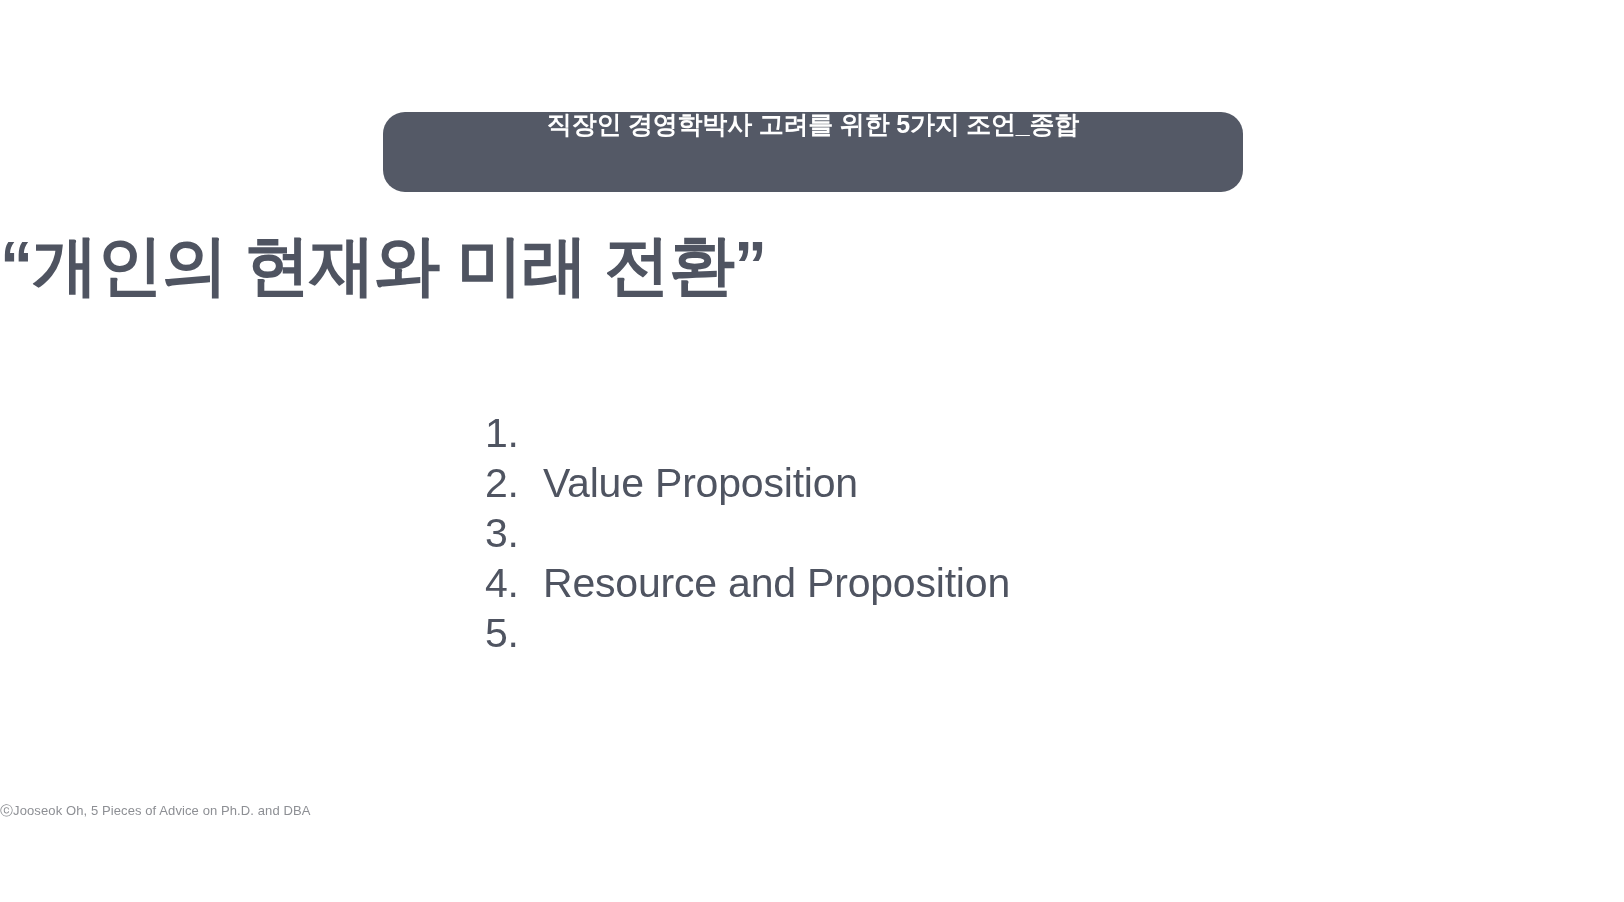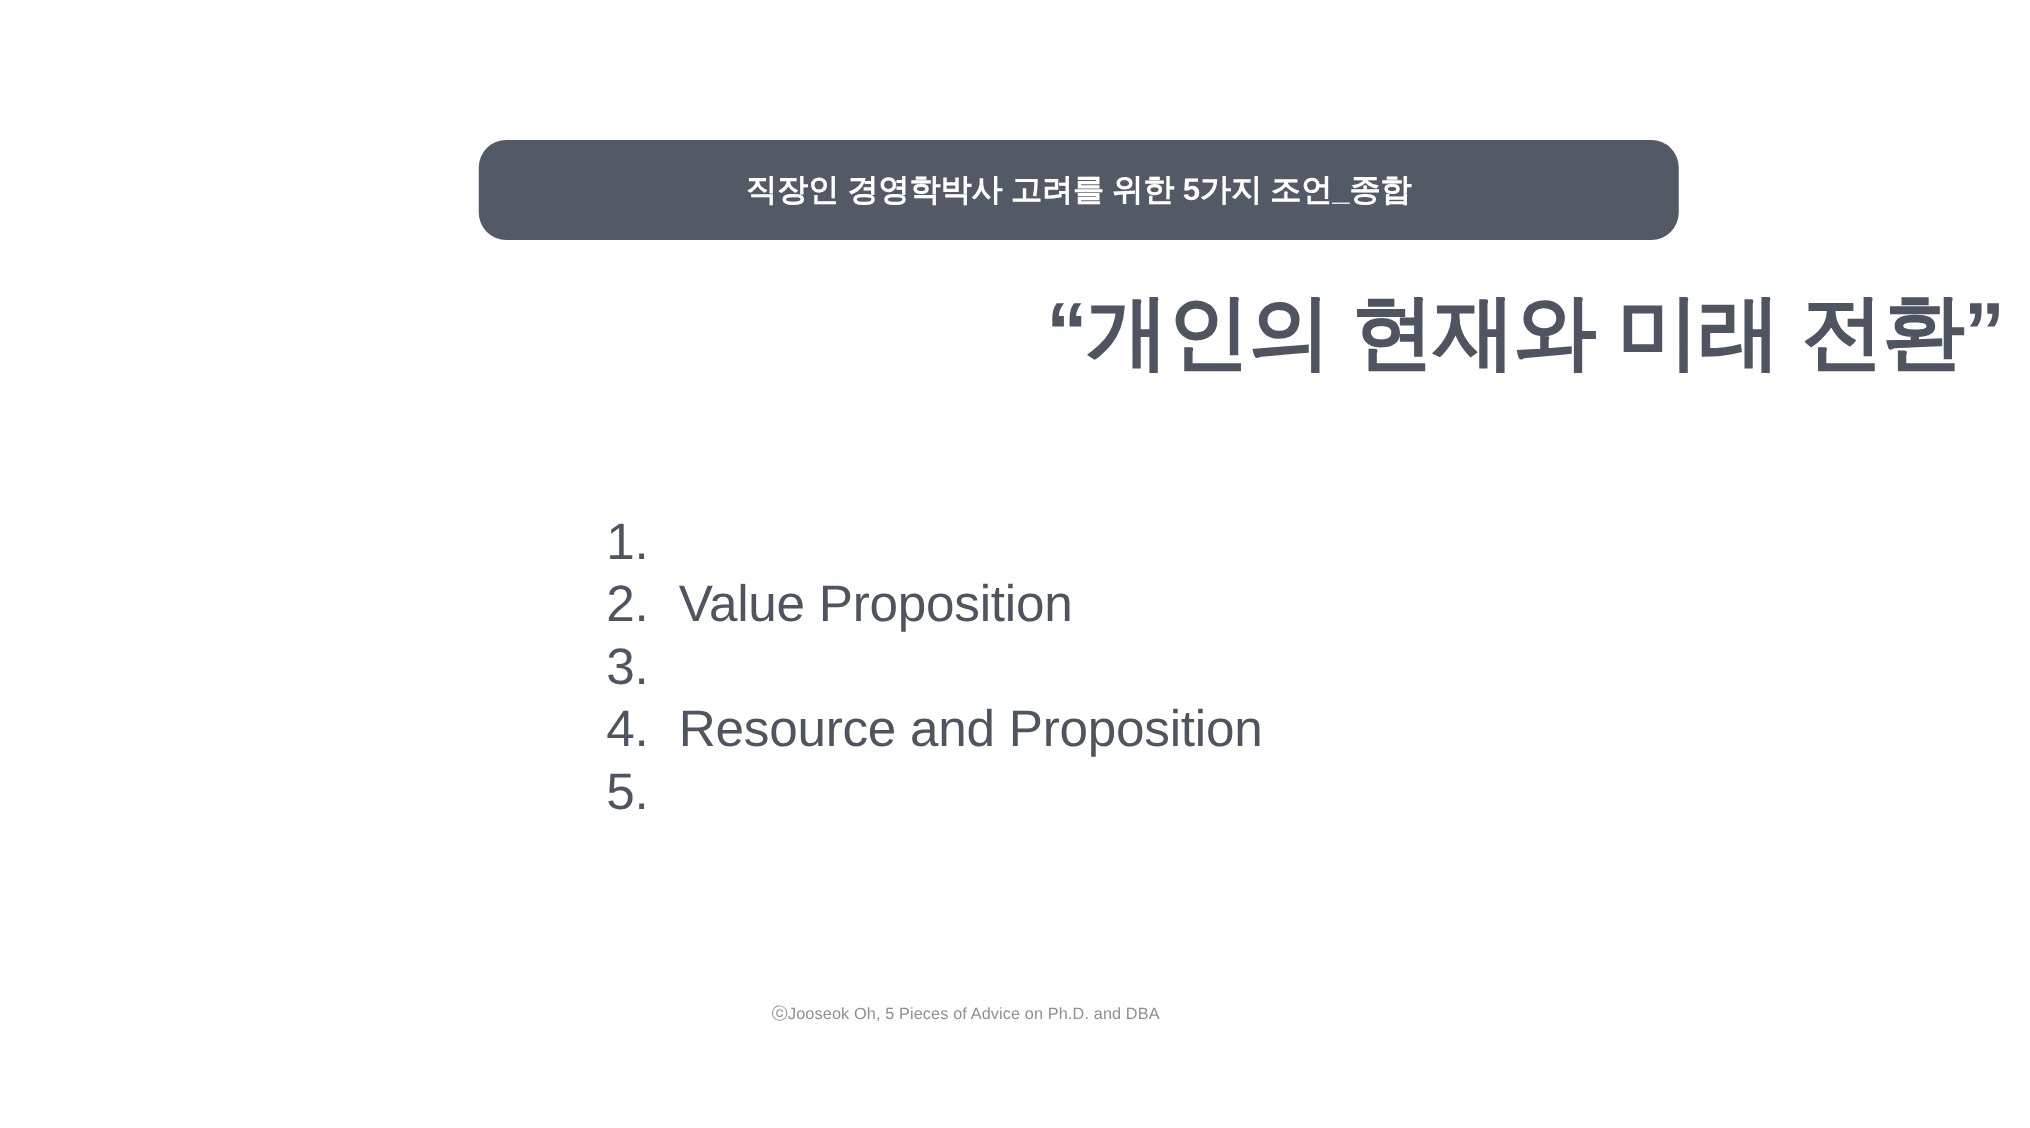--- a/index.html
+++ b/index.html
@@ -18,51 +18,50 @@
     height: 902px;
     background: #ffffff;
     overflow: hidden;
   }
 
   
   .header-bar {
     position: absolute;
     left: 383px;
     top: 112px;
-    width: 960px;
+    width: 860px;
     height: 80px;
     background: #545966;
     border-radius: 22px;
     display: flex;
-    align-items: center;
+    align-items: flex-start;
     justify-content: center;
   }
   .header-bar-text {
     color: #ffffff;
     font-size: 25px;
     font-weight: bold;
     letter-spacing: -0.2px;
     white-space: nowrap;
     line-height: 1;
   }
 
   
   .slide-title {
     position: absolute;
     left: 0;
     top: 228px;
     width: 1570px;
-    text-align: right;
+    text-align: left;
     color: #4F5461;
     font-size: 66px;
     font-weight: bold;
     letter-spacing: -1px;
     line-height: 1.15;
     white-space: nowrap;
-    margin-left: 33px;
   }
 
   
   .points-list {
     position: absolute;
     left: 485px;
     top: 408px;
     margin: 0;
     padding: 0;
     list-style: none;
@@ -85,21 +84,21 @@
   .point-text {
     display: inline-block;
   }
 
   
   .footer {
     position: absolute;
     left: 0;
     top: 802px;
     width: 1545px;
-    text-align: center;
+    text-align: left;
     color: #8d8f94;
     font-size: 13px;
     letter-spacing: 0.1px;
     white-space: nowrap;
   }
   .footer-mark {
     font-size: 13px;
   }
 </style>
 </head>

